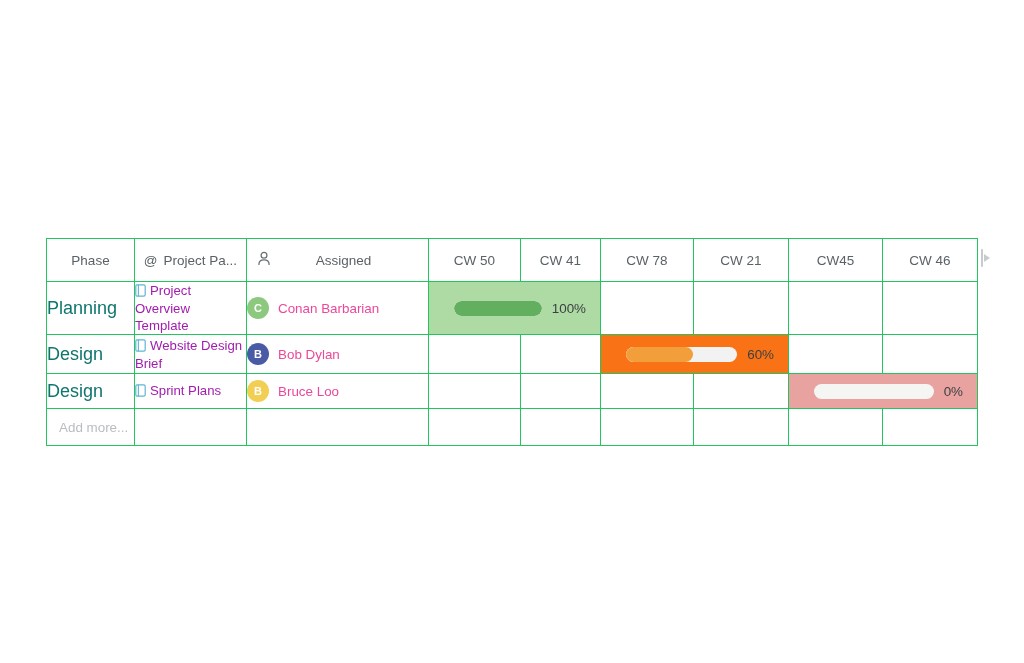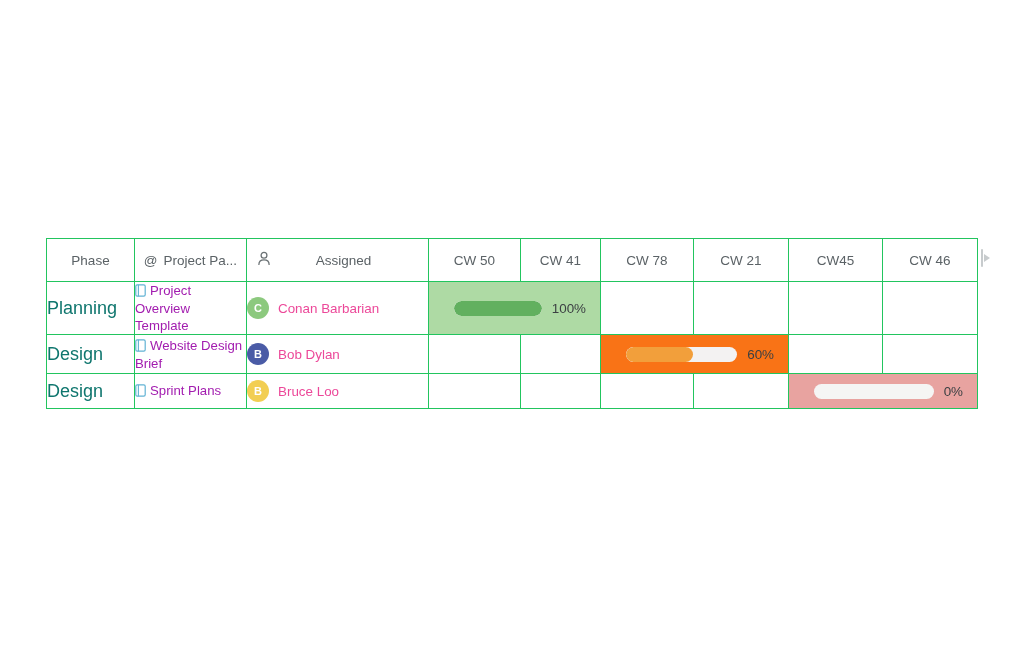--- a/index.html
+++ b/index.html
@@ -295,20 +295,33 @@
           <td class="bar" colspan="2" style="background: rgb(232, 163, 160);">
             <div class="barbg">
               <div class="track" style="background: rgb(245, 245, 244);">
                 <div class="fill" style="width: 0%; background: rgb(232, 163, 160);"></div>
               </div>
               <span class="pct">0%</span>
             </div>
           </td>
         </tr>
 
+        <tr class="r4">
+          <td>
+            <div class="addmore">Add more...</div>
+          </td>
+          <td></td>
+          <td></td>
+          <td></td>
+          <td></td>
+          <td></td>
+          <td></td>
+          <td></td>
+          <td></td>
+        </tr>
 
       </tbody>
     </table>
   </div>
 
   <div class="edge-handle">
     <span class="barv"></span>
     <span class="tri"></span>
   </div>
 

